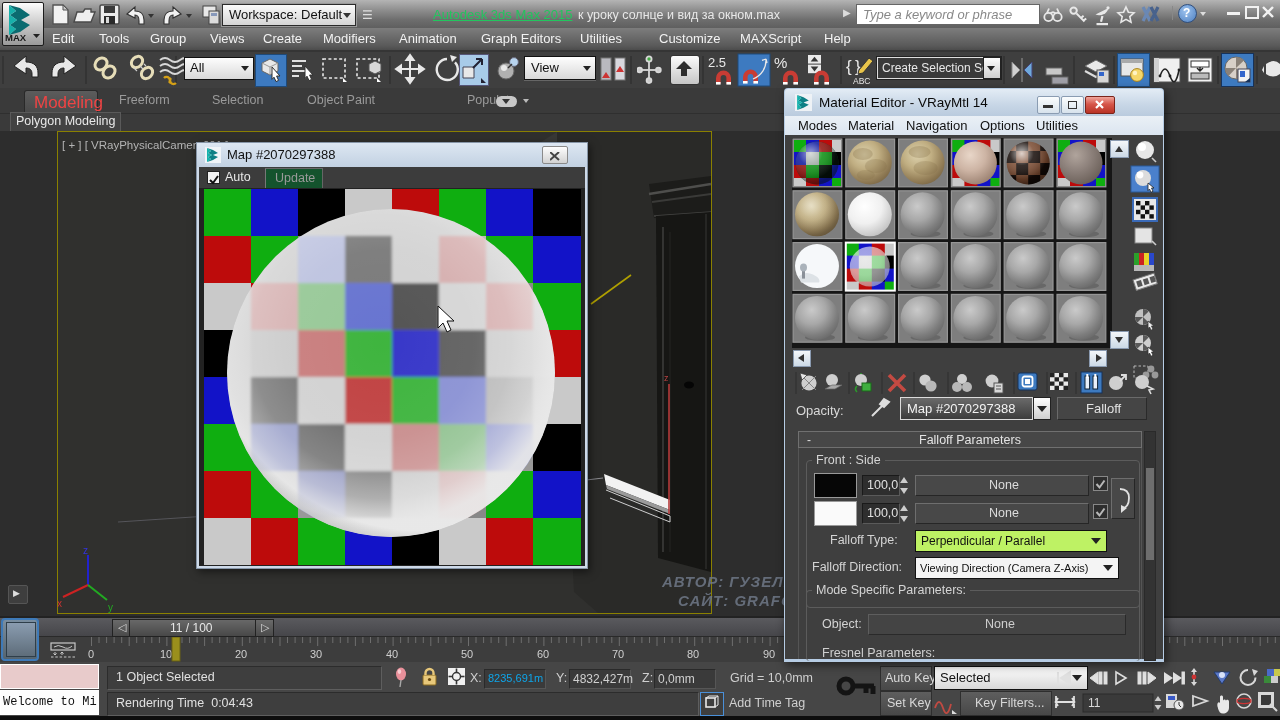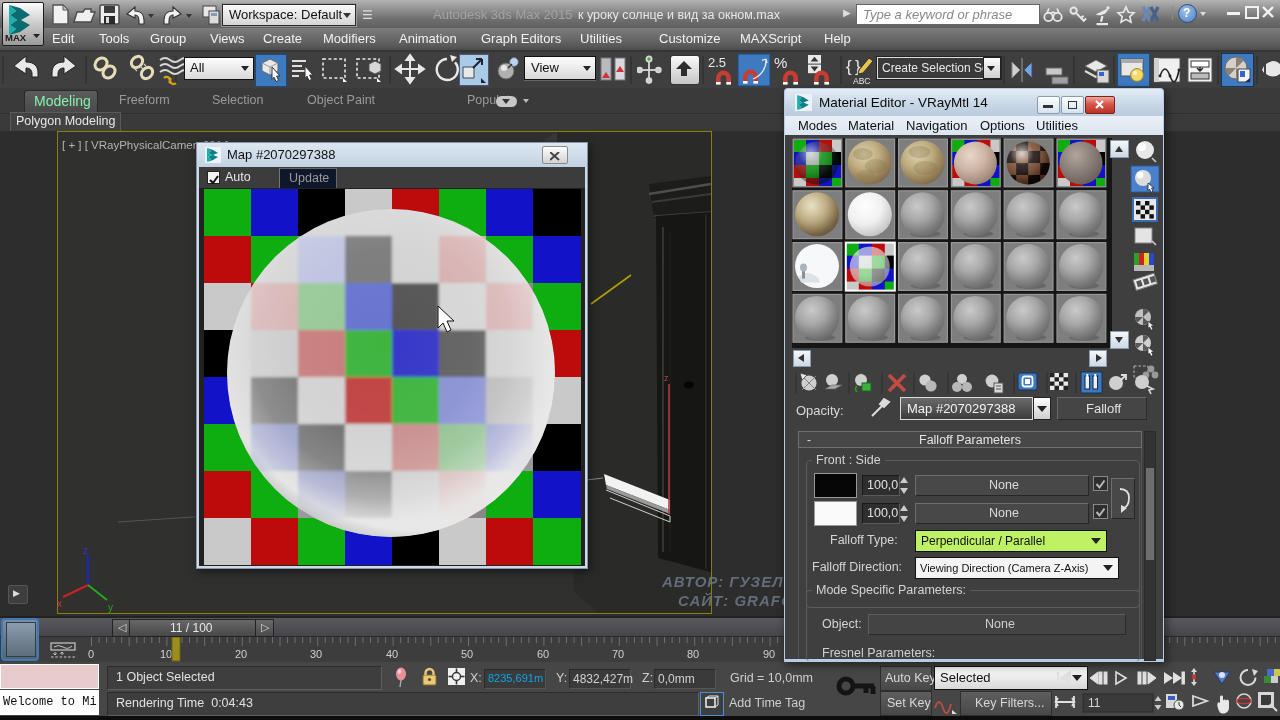--- a/index.html
+++ b/index.html
@@ -59,21 +59,21 @@
         <rect x="9" y="8" width="6" height="3" fill="#8899bb"></rect>
       </g>
 </svg>
 
 <div class="abs" style="left:222px;top:4px;width:132px;height:20px;background:linear-gradient(#fafafa,#d5d5d5);border:1px solid #2a2a2a;box-shadow:0 0 0 1px #999;">
   <div class="txt" style="left:6px;top:2px;font-size:13px;color:#111;">Workspace: Default</div>
   <div class="abs" style="right:4px;top:8px;width:0;height:0;border-left:4px solid transparent;border-right:4px solid transparent;border-top:5px solid #333;"></div>
 </div>
 <div class="txt" style="left:362px;top:8px;color:#ddd;font-size:12px;">☰</div>
 
-<div class="txt" style="left:433px;top:7px;font-size:13px;color:#a3a3a3;">Autodesk 3ds Max  2015</div>
+<div class="txt" style="left:433px;top:7px;font-size:13px;color:#22c55e;text-decoration:underline;">Autodesk 3ds Max  2015</div>
 <div class="txt" style="left:578px;top:8px;font-size:12.5px;color:#e8e8e8;">к уроку солнце и вид за окном.max</div>
 
 <div class="txt" style="left:843px;top:7px;color:#ddd;font-size:10px;">▶</div>
 <div class="abs" style="left:856px;top:4px;width:182px;height:19px;background:#fff;border:1px solid #666;">
   <div class="txt" style="left:6px;top:2px;font-size:13px;color:#888;font-style:italic;">Type a keyword or phrase</div>
 </div>
 <svg class="abs" style="left:1042px;top:4px;" width="130" height="22" viewBox="0 0 130 22">
 
   <g fill="none" stroke="#e8e8e8" stroke-width="1.8">
         <circle cx="6.5" cy="13" r="4.2"></circle>
@@ -354,21 +354,21 @@
       <path d="M24 29 l5 -0 -0 -4z" fill="#16325a"></path>
     </svg>
 
 <svg class="abs" style="left:1262px;top:54px;" width="18" height="31">
       <path d="M4 10 q8 -6 14 0 v10 q-7 5 -14 0z" fill="#e8e8e8"></path>
       <path d="M2 12 l-2 4 2 3z" fill="#e8e8e8"></path>
     </svg>
 
 <div class="abs" style="left:0;top:88px;width:1280px;height:25px;background:#3a3a3a;border-bottom:1px solid #2f2f2f;"></div>
 <div class="abs" style="left:24px;top:90px;width:72px;height:23px;background:linear-gradient(#5c5c5c,#484848);border:1px solid #292929;border-bottom:none;border-radius:3px 3px 0 0;"></div>
-<div class="txt" style="left:34px;top:93px;font-size:14px;color:#86efac;">Modeling</div>
+<div class="txt" style="left:34px;top:93px;font-size:17px;color:#ef4444;">Modeling</div>
 <div class="txt" style="left:119px;top:93px;font-size:12.5px;color:#9a9a9a;">Freeform</div>
 <div class="txt" style="left:212px;top:93px;font-size:12.5px;color:#9a9a9a;">Selection</div>
 <div class="txt" style="left:307px;top:93px;font-size:12.5px;color:#9a9a9a;">Object Paint</div>
 <div class="txt" style="left:419px;top:93px;font-size:12.5px;color:#9a9a9a;margin-left:48px;">Populate</div>
 <div class="abs" style="left:496px;top:96px;width:21px;height:11px;background:#c8c8c8;border-radius:6px;"></div>
 <div class="abs" style="left:502px;top:99px;width:0;height:0;border-left:4px solid transparent;border-right:4px solid transparent;border-top:5px solid #333;"></div>
 <div class="abs" style="left:523px;top:99px;width:0;height:0;border-left:3.5px solid transparent;border-right:3.5px solid transparent;border-top:4px solid #bbb;"></div>
 <div class="abs" style="left:0;top:114px;width:1280px;height:17px;background:#3a3a3a;"></div>
 <div class="abs" style="left:10px;top:112px;width:109px;height:18px;background:#424242;border:1px solid #5a5a5a;"></div>
 <div class="txt" style="left:16px;top:114px;font-size:12.5px;color:#e8e8e8;">Polygon Modeling</div>
@@ -437,21 +437,21 @@
     <div class="abs" style="right:19px;top:3px;width:24px;height:16px;background:linear-gradient(#fdfdfd,#d2d2d2);border:1px solid #8a8a8a;border-radius:2px;text-align:center;"><svg width="10" height="9" style="margin-top:4px;">
             <path d="M0 0 L9 8 M9 0 L0 8" stroke="#444" stroke-width="2"></path>
           </svg></div>
   </div>
 
   <div class="abs" style="left:2px;top:24px;width:386px;height:21px;background:#3c3c3c;">
     <div class="abs" style="left:8px;top:4px;width:11px;height:11px;background:#f2f2f2;border:1px solid #222;"><svg width="11" height="11">
             <path d="M2 5 l3 3 l5 -7" stroke="#111" stroke-width="2" fill="none"></path>
           </svg></div>
     <div class="txt" style="left:26px;top:3px;font-size:12.5px;color:#e8e8e8;">Auto</div>
-    <div class="abs" style="left:80px;top:1px;width:56px;height:19px;background:#0f172a;border:1px solid #666;border-left-color:#777;">
+    <div class="abs" style="left:66px;top:1px;width:56px;height:19px;background:#14532d;border:1px solid #666;border-left-color:#777;">
           <div class="txt" style="left:9px;top:2px;font-size:12.5px;color:#9a9a9a;">Update</div>
         </div>
   </div>
 
   <div class="abs" style="left:2px;top:45px;width:386px;height:378px;background:#222;">
   <svg class="abs" style="left:5px;top:1px;" width="377" height="376" viewBox="0 0 377 376">
     <defs>
       <clipPath id="sphc">
               <circle cx="187" cy="184" r="164"></circle>
             </clipPath>

